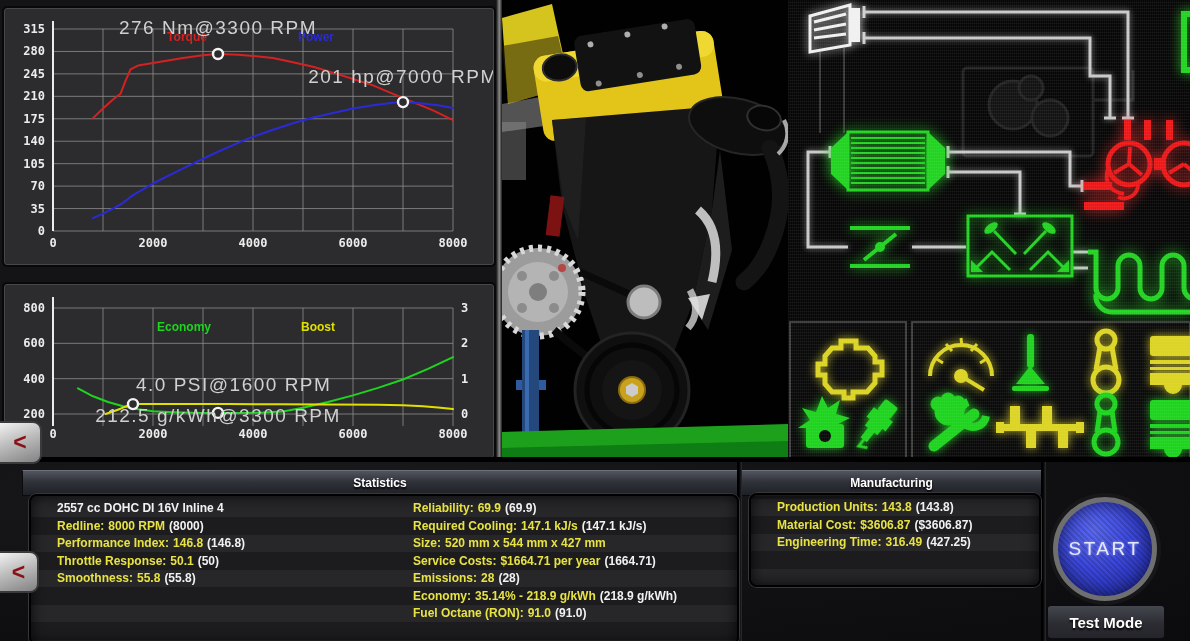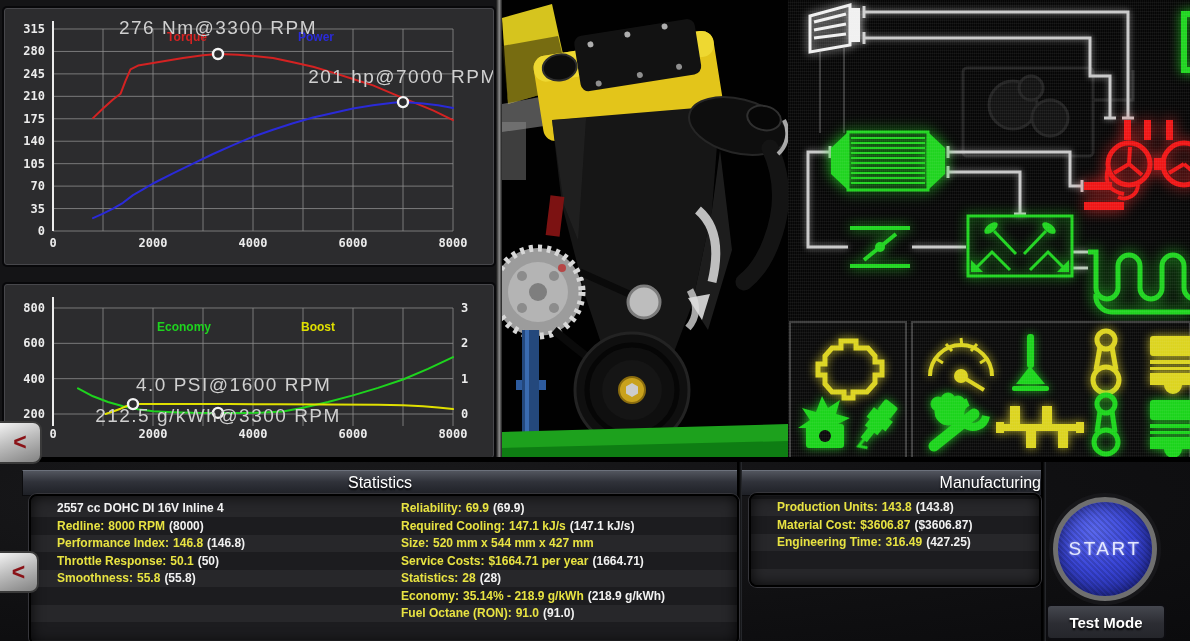--- a/index.html
+++ b/index.html
@@ -22,35 +22,35 @@
   #engine-view{left:502px;top:0;width:286px;height:462px;}
   #schematic{left:788px;top:0;width:402px;height:462px;}
   #schematic-noise{left:788px;top:0;width:402px;height:462px;pointer-events:none;
     background-image:repeating-linear-gradient(0deg,rgba(255,255,255,.045) 0 1px,transparent 1px 3px),
                      repeating-linear-gradient(90deg,rgba(255,255,255,.035) 0 1px,transparent 1px 2px);}
 
   
   #bottom{left:0;top:462px;width:1190px;height:179px;
     background:radial-gradient(ellipse at 30% 20%,#1b1b1d 0%,#101012 60%,#0b0b0d 100%);}
   .hdr{position:absolute;top:8px;height:24px;line-height:24px;text-align:center;color:#fff;
-       font-weight:normal;font-size:16px;text-shadow:0 2px 2px #000;
+       font-weight:bold;font-size:12px;text-shadow:0 2px 2px #000;
        background:linear-gradient(180deg,#52555e 0%,#30323a 45%,#1e2026 100%);
        border:1px solid #0b0b0d;border-top-color:#6c717c;}
   #stats-hdr{left:22px;width:714px;}
-  #manu-hdr{left:741px;width:299px;text-align:right;}
+  #manu-hdr{left:741px;width:299px;}
   .vsep{position:absolute;top:0;width:5px;height:179px;background:linear-gradient(90deg,#000 40%,#2c2e33);}
   #vsep-1{left:737px;} #vsep-2{left:1041px;}
 
   .databox{position:absolute;border:2px solid #000;border-radius:8px;
     background:repeating-linear-gradient(180deg,#27272a 0px,#27272a 17.5px,#1c1c1f 17.5px,#1c1c1f 35px);
     background-position:0 4px;box-shadow:0 0 0 1px #36363b, inset 0 0 14px rgba(0,0,0,.8);overflow:hidden;}
   #stats-box{left:29px;top:32px;width:706px;height:147px;}
   #manu-box{left:749px;top:31px;width:288px;height:90px;}
   .col{position:absolute;top:4px;}
-  #stats-left{left:0;width:352px;} #stats-right{left:344px;width:352px;} #manu-col{left:0;top:4px;width:284px;}
+  #stats-left{left:0;width:352px;} #stats-right{left:356px;width:352px;} #manu-col{left:0;top:4px;width:284px;}
   .srow{height:17.5px;line-height:17.5px;padding-left:26px;white-space:nowrap;overflow:hidden;font-size:12px;font-weight:bold;}
   .stat-title{color:#f2f2f2;}
   .stat-label,.stat-value{color:#e8e342;}
   .stat-paren{color:#f1f1f1;}
   .stat-value{margin-left:4px;} .stat-paren{margin-left:4px;}
 
   
   #start-button{left:1053px;top:35px;width:94px;height:94px;border-radius:50%;
     border:5px solid #6f6f6f;box-shadow:0 0 0 4px #17171a, inset 0 0 16px rgba(0,0,10,.55);
     background:repeating-linear-gradient(45deg,rgba(0,0,0,.14) 0 2px,transparent 2px 4px),
@@ -411,21 +411,21 @@
           <div class="srow"><span class="stat-label">Redline:</span><span class="stat-value">8000 RPM</span><span class="stat-paren">(8000)</span></div>
           <div class="srow"><span class="stat-label">Performance Index:</span><span class="stat-value">146.8</span><span class="stat-paren">(146.8)</span></div>
           <div class="srow"><span class="stat-label">Throttle Response:</span><span class="stat-value">50.1</span><span class="stat-paren">(50)</span></div>
           <div class="srow"><span class="stat-label">Smoothness:</span><span class="stat-value">55.8</span><span class="stat-paren">(55.8)</span></div>
         </div>
       <div id="stats-right" class="col">
           <div class="srow"><span class="stat-label">Reliability:</span><span class="stat-value">69.9</span><span class="stat-paren">(69.9)</span></div>
           <div class="srow"><span class="stat-label">Required Cooling:</span><span class="stat-value">147.1 kJ/s</span><span class="stat-paren">(147.1 kJ/s)</span></div>
           <div class="srow"><span class="stat-label">Size:</span><span class="stat-value">520 mm x 544 mm x 427 mm</span></div>
           <div class="srow"><span class="stat-label">Service Costs:</span><span class="stat-value">$1664.71 per year</span><span class="stat-paren">(1664.71)</span></div>
-          <div class="srow"><span class="stat-label">Statistics:</span><span class="stat-value">28</span><span class="stat-paren">(28)</span></div>
+          <div class="srow"><span class="stat-label">Emissions:</span><span class="stat-value">28</span><span class="stat-paren">(28)</span></div>
           <div class="srow"><span class="stat-label">Economy:</span><span class="stat-value">35.14% - 218.9 g/kWh</span><span class="stat-paren">(218.9 g/kWh)</span></div>
           <div class="srow"><span class="stat-label">Fuel Octane (RON):</span><span class="stat-value">91.0</span><span class="stat-paren">(91.0)</span></div>
         </div>
     </div>
 
     <div id="manu-box" class="databox">
       <div id="manu-col" class="col">
           <div class="srow"><span class="stat-label">Production Units:</span><span class="stat-value">143.8</span><span class="stat-paren">(143.8)</span></div>
           <div class="srow"><span class="stat-label">Material Cost:</span><span class="stat-value">$3606.87</span><span class="stat-paren">($3606.87)</span></div>
           <div class="srow"><span class="stat-label">Engineering Time:</span><span class="stat-value">316.49</span><span class="stat-paren">(427.25)</span></div>

